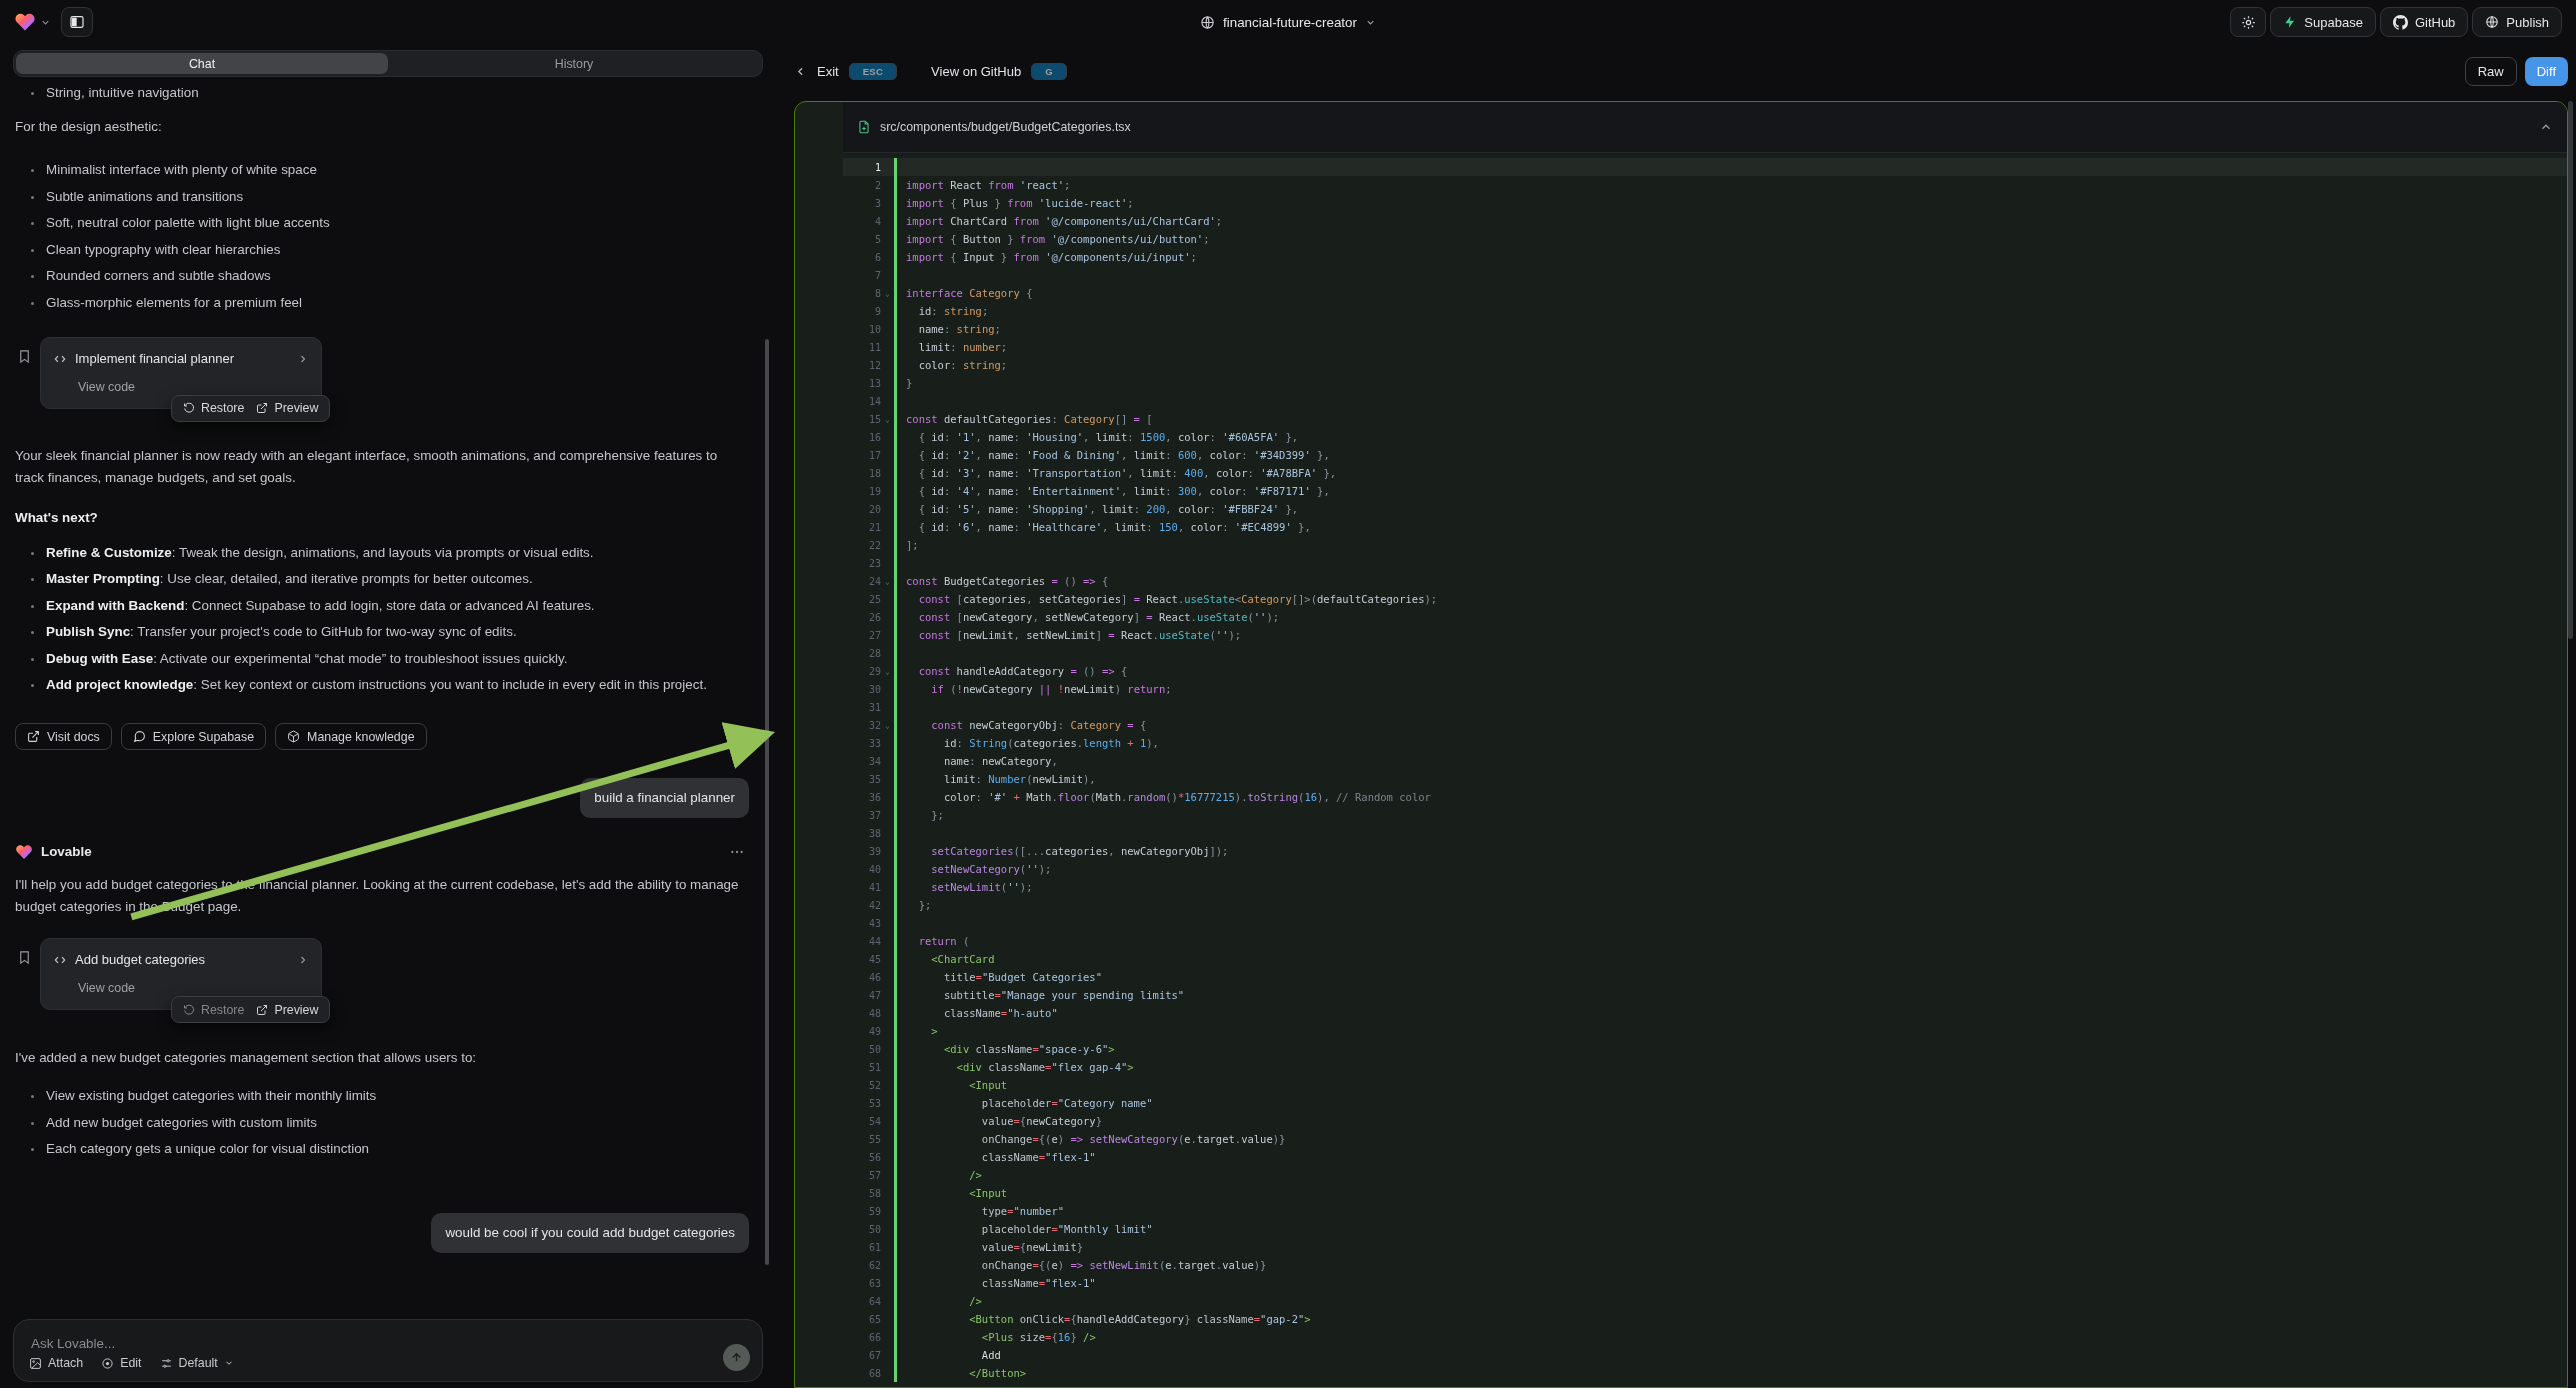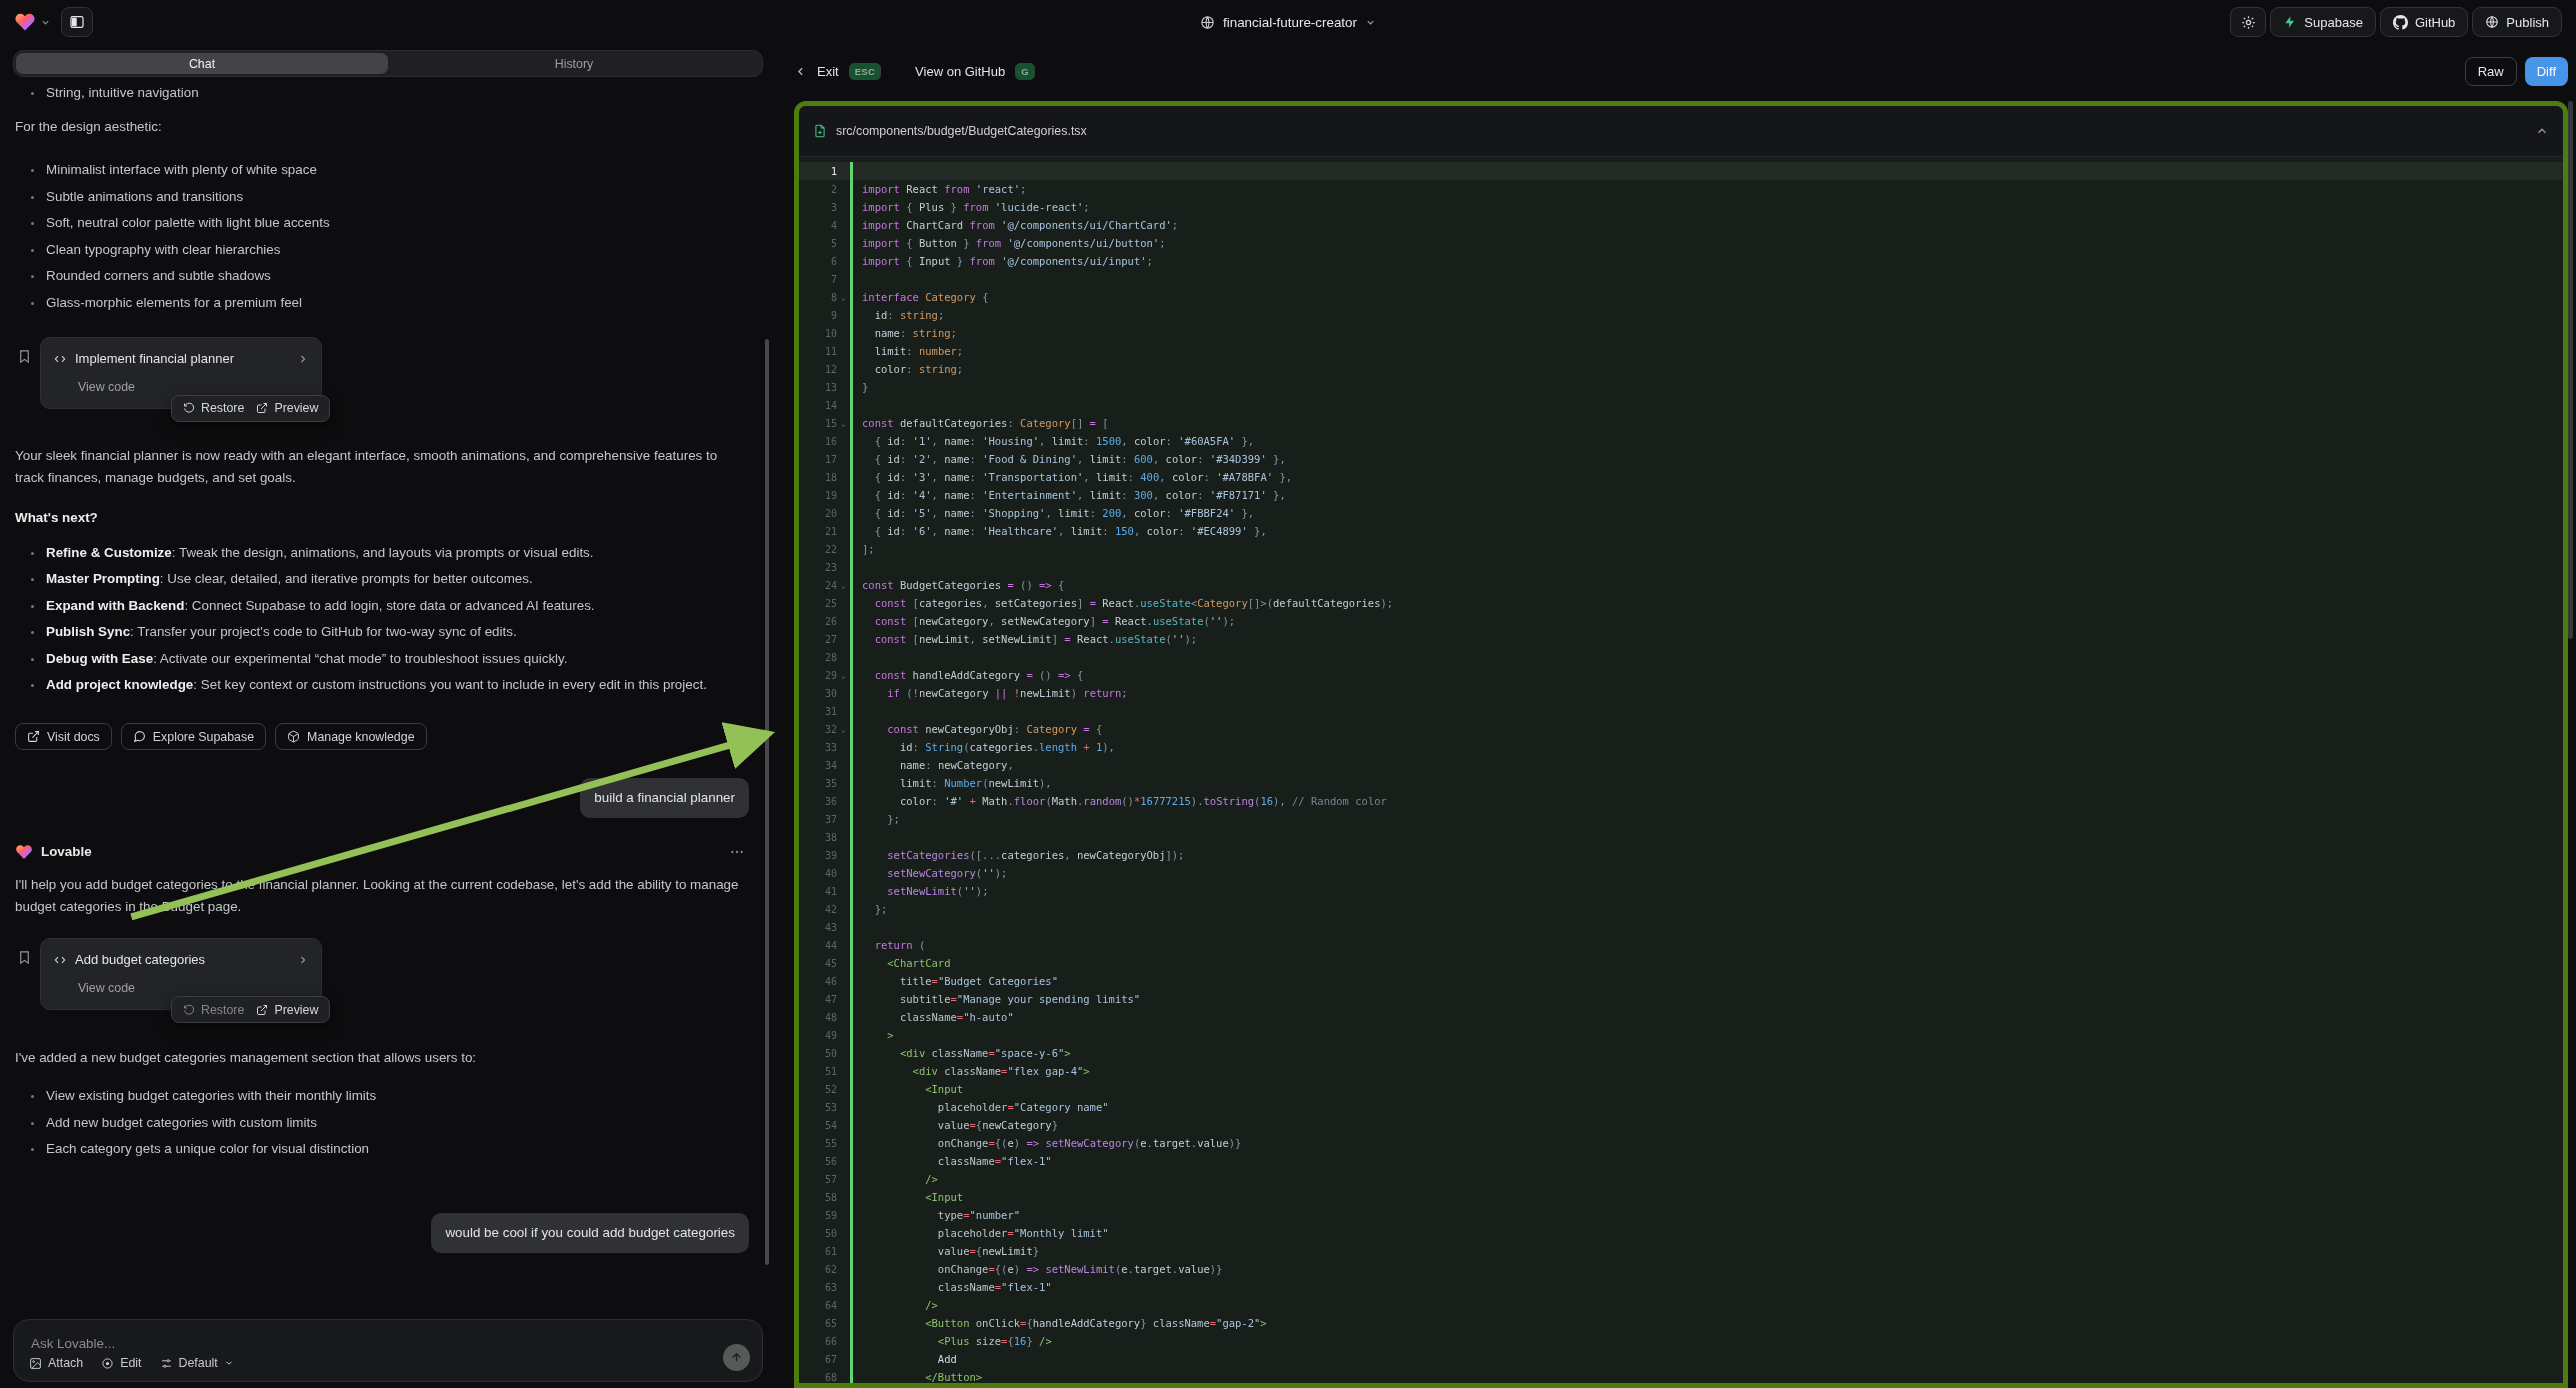--- a/index.html
+++ b/index.html
@@ -52,26 +52,26 @@
   .input-actions { position:absolute; left:15px; bottom:11px; display:flex; align-items:center; gap:18px; color:#c9cacd; font-size:12.4px; }
   .in-act { display:inline-flex; align-items:center; gap:6px; }
   .send-btn { position:absolute; right:12px; bottom:10px; width:27px; height:27px; border-radius:50%; background:#545b57; color:#1d201e; display:flex; align-items:center; justify-content:center; }
 
   
   .arrow-overlay { position:absolute; left:0; top:0; pointer-events:none; z-index:40; }
 
   
   .code-region { position:absolute; left:778px; right:0; top:44px; bottom:0; }
   .code-header { position:absolute; top:12px; left:16px; right:8px; height:30px; display:flex; align-items:center; gap:10px; color:#e3e4e7; font-size:13px; }
-  .kbd { border:1px solid #3a3b3f; background:#14532d; border-radius:5px; font-size:9.5px; padding:2px 5px; color:#9fa0a5; font-weight:700; letter-spacing:0.3px; }
+  .kbd { border:1px solid #3a3b3f; background:#0c4a6e; border-radius:5px; font-size:9.5px; padding:2px 13px; color:#9fa0a5; font-weight:700; letter-spacing:0.3px; }
   .hdr-gap { width:14px; }
   .hdr-right { margin-left:auto; display:flex; gap:8px; }
   .raw-btn { height:29px; padding:0 12px; display:flex; align-items:center; border:1px solid #3f4043; border-radius:8px; color:#e5e6e8; font-size:13px; background:transparent; }
   .diff-btn { height:29px; padding:0 12px; display:flex; align-items:center; border-radius:8px; color:#fff; font-size:13px; border:none; }
-  .code-container { position:absolute; left:16px; right:8px; top:57px; bottom:0; background:#181f1b; border:5px solid #4d7c0f; border-radius:12px 12px 0 0; overflow:hidden; }
+  .code-container { position:absolute; left:16px; right:8px; top:57px; bottom:0; background:#181f1b; border:1px solid #4d7c0f; border-radius:12px 12px 0 0; overflow:hidden;padding-left:48px; }
   .file-bar { height:51px; background:#151619; border-bottom:1px solid #26272a; display:flex; align-items:center; padding:0 14px; gap:9px; color:#d0d1d4; font-size:12.4px; }
   .file-bar .collapse { margin-left:auto; color:#9a9b9e; }
   .code-lines { padding-top:5px; }
   .cl { display:flex; align-items:center; height:18px; font-family:"DejaVu Sans Mono",monospace; font-size:10.5px; white-space:pre; }
   .cl.active { background:rgba(255,255,255,.05); }
   .cl .ln { flex:none; width:38px; text-align:right; color:#5d646d; font-size:10px; }
   .cl.active .ln { color:#eceef0; }
   .cl .fold { flex:none; width:13px; text-align:center; color:#6a7077; font-size:7.5px; }
   .cl .bar { flex:none; width:3px; align-self:stretch; margin-right:9px; }
   .code-scrollbar { position:absolute; right:3px; top:57px; width:5px; height:538px; border-radius:3px; background:#33393a; }

